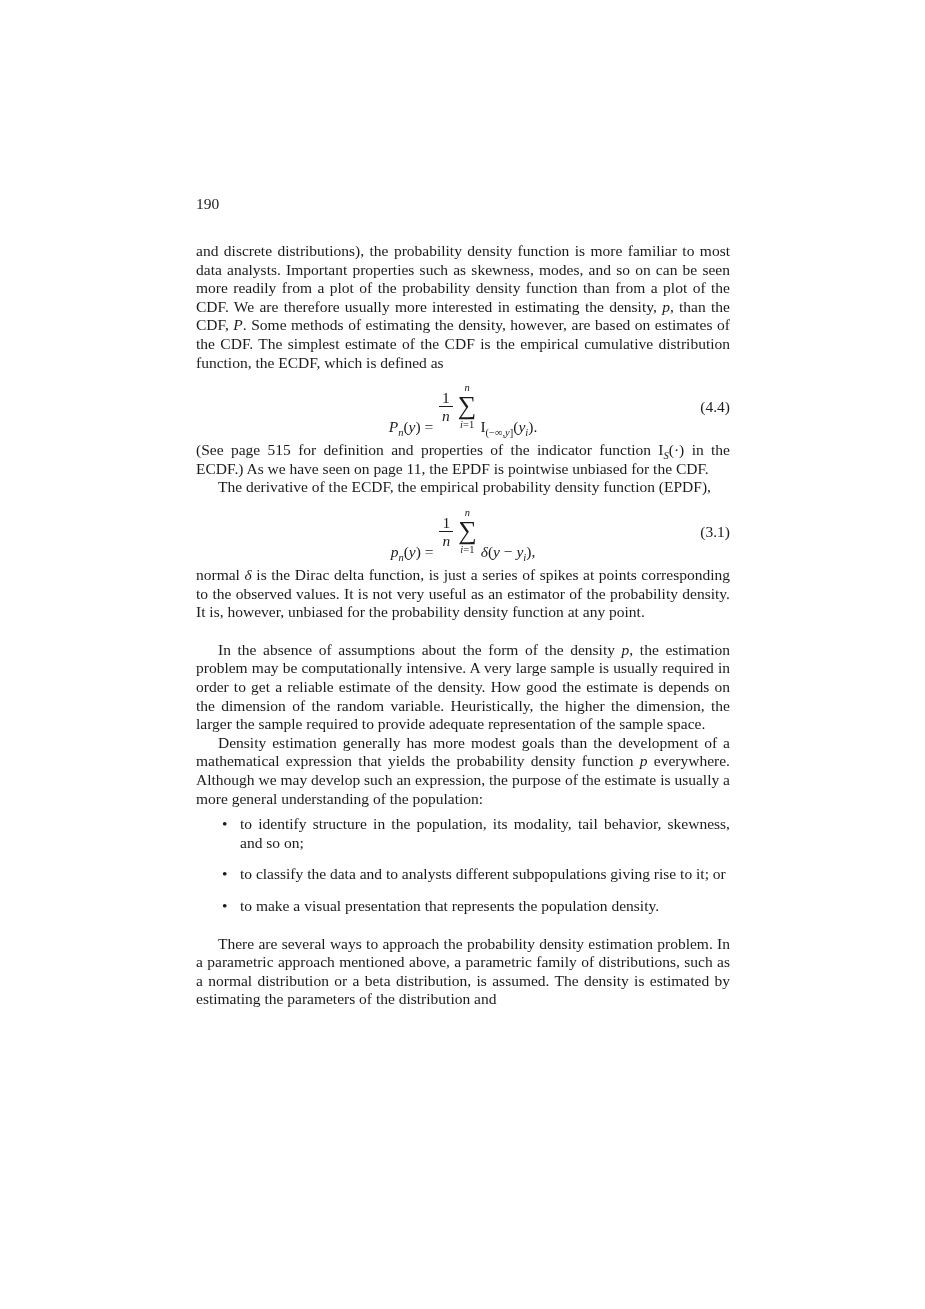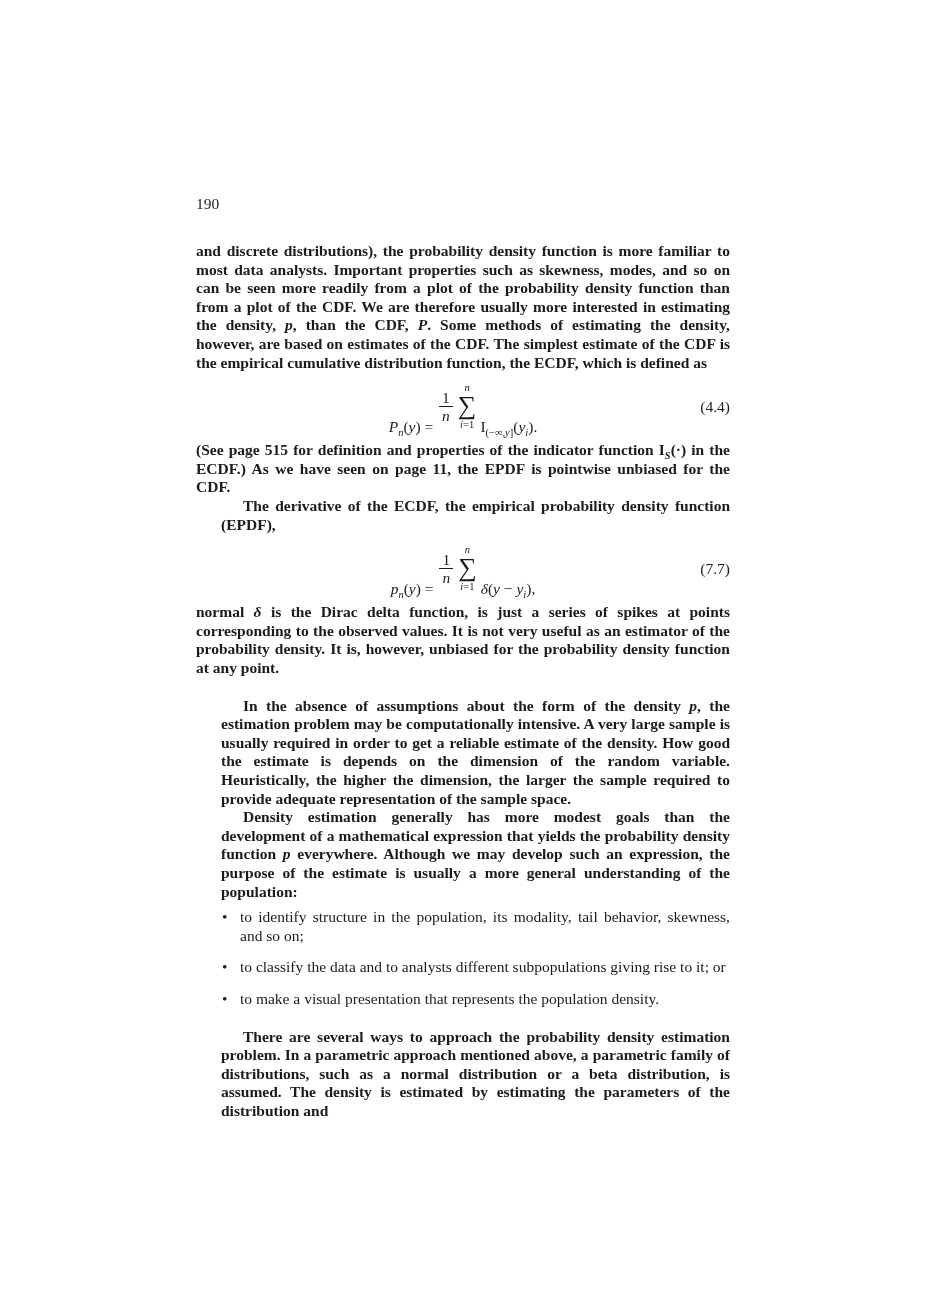--- a/index.html
+++ b/index.html
@@ -21,23 +21,22 @@
   .page-number {
     font-size: 15.5px;
     line-height: 19px;
     margin-bottom: 29px;
   }
   .para {
     margin: 0;
     font-size: 15.5px;
     line-height: 18.6px;
     text-align: justify;
-    font-weight: bold;
   }
-  .indent { text-indent: 22px; margin-left: 25px; }
+  .indent { text-indent: 22px; }
   .gap-top { margin-top: 19px; }
   .it { font-style: italic; }
   sub { font-size: 10.5px; line-height: 0; }
 
   
   .equation {
     position: relative;
     display: flex;
     justify-content: center;
     align-items: center;
@@ -122,21 +121,21 @@
           <span class="frac-top"><span>1</span></span>
           <span class="frac-bot"><span class="it">n</span></span>
         </span>
         <span class="sum">
           <span class="sum-lim"><span class="it">n</span></span>
           <span class="sigma">∑</span>
           <span class="sum-lim"><span class="it">i</span><span>=1</span></span>
         </span>
         <span class="eq-frag"><span class="it">δ</span><span>(</span><span class="it">y</span><span> − </span><span class="it">y</span><sub class="it">i</sub><span>),</span></span>
       </span>
-      <span class="eq-number">(7.7)</span>
+      <span class="eq-number">(3.1)</span>
     </div>
 
     <p class="para"><span>normal </span><span class="it">δ</span><span> is the Dirac delta function, is just a series of spikes at points corresponding to the observed values. It is not very useful as an estimator of the probability density. It is, however, unbiased for the probability density function at any point.</span></p>
 
     <p class="para indent gap-top"><span>In the absence of assumptions about the form of the density </span><span class="it">p</span><span>, the estimation problem may be computationally intensive. A very large sample is usually required in order to get a reliable estimate of the density. How good the estimate is depends on the dimension of the random variable. Heuristically, the higher the dimension, the larger the sample required to provide adequate representation of the sample space.</span></p>
 
     <p class="para indent"><span>Density estimation generally has more modest goals than the development of a mathematical expression that yields the probability density function </span><span class="it">p</span><span> everywhere. Although we may develop such an expression, the purpose of the estimate is usually a more general understanding of the population:</span></p>
 
     <div class="bullets">
       <div class="bullet-row">

